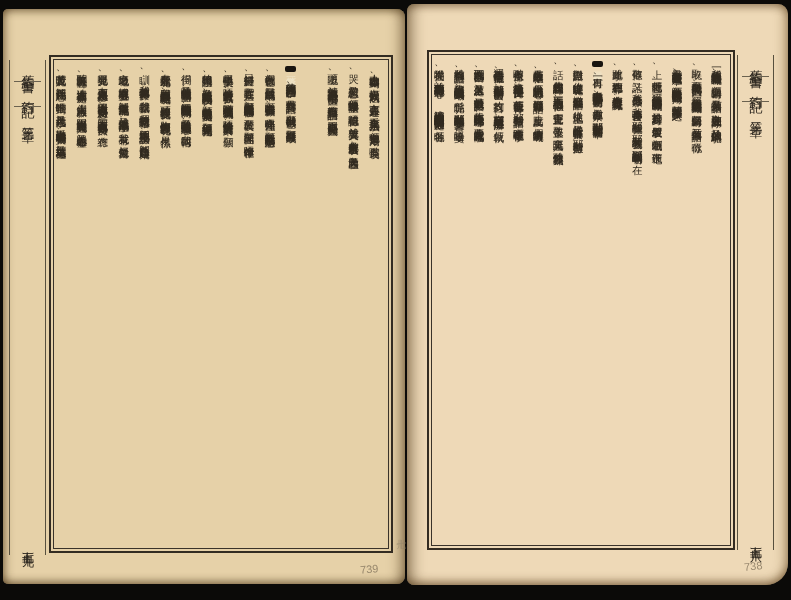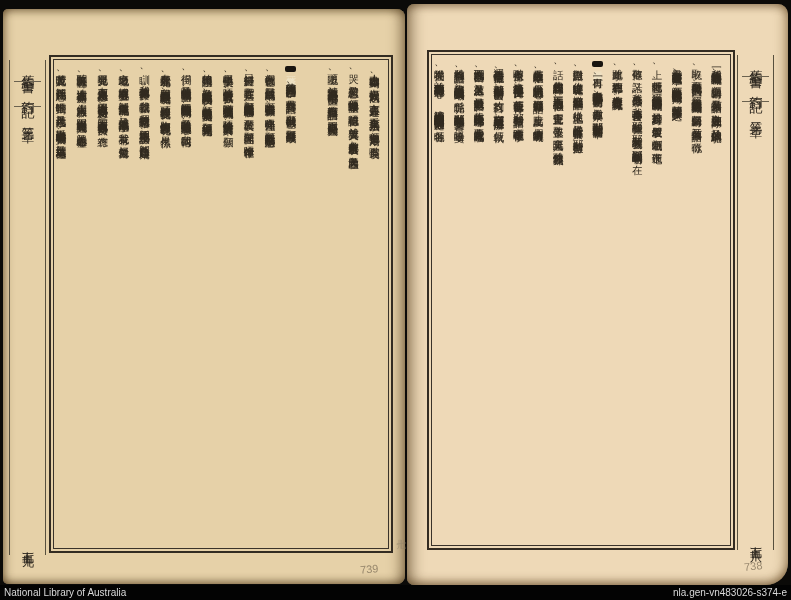--- a/index.html
+++ b/index.html
@@ -122,18 +122,14 @@
       <div class="strip-sec">第二章</div>
       <div class="spacer"></div>
       <div class="strip-sec folio">七百三十八</div>
     </div>
   </div>
 
   <div class="pencil pencil-739">739</div>
   <div class="pencil pencil-738">738</div>
   <div class="pencil pencil-gutter">卅七</div>
 
-  <div class="footerbar">
-    <span>National Library of Australia</span>
-    <span>nla.gen-vn483026-s374-e</span>
-  </div>
 
 </div>
 
 </body></html>

